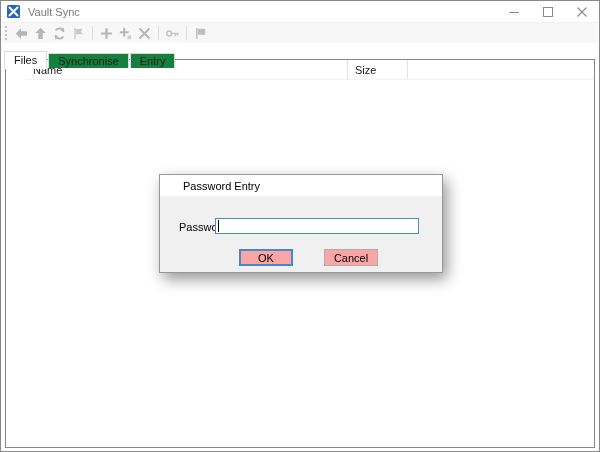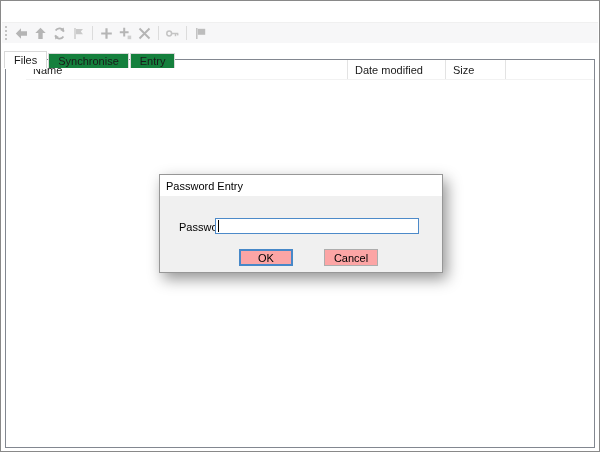--- a/index.html
+++ b/index.html
@@ -34,34 +34,59 @@
   .hcell { display:flex; align-items:center; padding-left:7px; border-right:1px solid #e3e3e3; white-space:nowrap; overflow:hidden; }
   .hcell.c-name     { width:322px; }
   .hcell.c-date     { width:98px;  }
   .hcell.c-size     { width:60px;  }
   .hcell.c-computer { width:77px;  }
   .hcell.c-blank    { flex:1; border-right:none; }
   .list-body { height:calc(100% - 20px); }
 
   
   .dialog { position:absolute; left:158px; top:173px; width:284px; height:99px; background:#f0f0f0; border:1px solid #979797; box-shadow:4px 6px 14px rgba(0,0,0,0.42); z-index:10; }
-  .dlg-titlebar { height:21px; background:#ffffff; display:flex; align-items:center; padding-left:6px; }
+  .dlg-titlebar { height:21px; background:#ffffff; display:flex; align-items:center; padding-left:23px; }
   .dlg-title { font-size:11px; color:#000000; }
   .dlg-label { position:absolute; left:19px; top:46px; font-size:11px; color:#000000; }
   .dlg-input { position:absolute; left:55px; top:43px; width:204px; height:16px; border:1px solid #4d8ac9; background:#ffffff; font-size:11px; font-family:"Liberation Sans", sans-serif; padding:1px 2px; outline:none; }
   .caret { position:absolute; left:58px; top:45px; width:1px; height:12px; background:#000000; }
   .dlg-btn { position:absolute; top:74px; width:54px; height:17px; font-size:11px; font-family:"Liberation Sans", sans-serif; color:#000000; background:#fca5a5; display:flex; align-items:center; justify-content:center; }
   .dlg-btn.ok { left:79px; border:2px solid #4788c8; }
   .dlg-btn.cancel { left:164px; border:1px solid #adadad; }
 </style>
 </head>
 <body>
 
 <div class="window">
 
+  <div class="titlebar">
+    <svg class="app-icon" viewBox="0 0 13 13">
+      <rect x="0" y="0" width="13" height="13" rx="1.5" fill="#2565bb"></rect>
+      <path d="M2.5 2.5 L10.5 10.5 M10.5 2.5 L2.5 10.5" stroke="#ffffff" stroke-width="2" stroke-linecap="round"></path>
+      <rect x="5" y="5" width="3" height="3" fill="#ffffff"></rect>
+    </svg>
+    <span class="title-text">Vault Sync</span>
+    <div class="win-controls">
+      <div class="win-btn">
+        <svg width="10" height="10">
+            <line x1="0" y1="5.5" x2="10" y2="5.5" stroke="#8a8a8a" stroke-width="1"></line>
+          </svg>
+      </div>
+      <div class="win-btn">
+        <svg width="10" height="10">
+            <rect x="0.5" y="0.5" width="9" height="9" fill="none" stroke="#8a8a8a" stroke-width="1"></rect>
+          </svg>
+      </div>
+      <div class="win-btn">
+        <svg width="10" height="10">
+            <path d="M0.5 0.5 L9.5 9.5 M9.5 0.5 L0.5 9.5" stroke="#8a8a8a" stroke-width="1.1"></path>
+          </svg>
+      </div>
+    </div>
+  </div>
 
   <div class="toolbar">
     <div class="grip"></div>
 
     <div class="tb-btn">
       <svg width="15" height="15" viewBox="0 0 15 15">
         <polygon points="13,5.3 7,5.3 7,2.3 1.8,7.5 7,12.7 7,9.7 13,9.7" fill="#b5b5b5"></polygon>
       </svg>
     </div>
     <div class="tb-btn">
@@ -128,23 +153,20 @@
     <div class="tab active"><span>Files</span></div>
     <div class="tab"><span>Synchronise</span></div>
     <div class="tab"><span>Entry</span></div>
   </div>
 
   <div class="listview">
     <div class="list-header">
       <div class="hcell c-name">
           <span>Name</span>
         </div>
-      <div class="hcell c-date">
-          <span>Date modified</span>
-        </div>
       <div class="hcell c-size">
           <span>Size</span>
         </div>
       <div class="hcell c-blank"></div>
     </div>
     <div class="list-body"></div>
   </div>
 
   <div class="dialog">
     <div class="dlg-titlebar">

